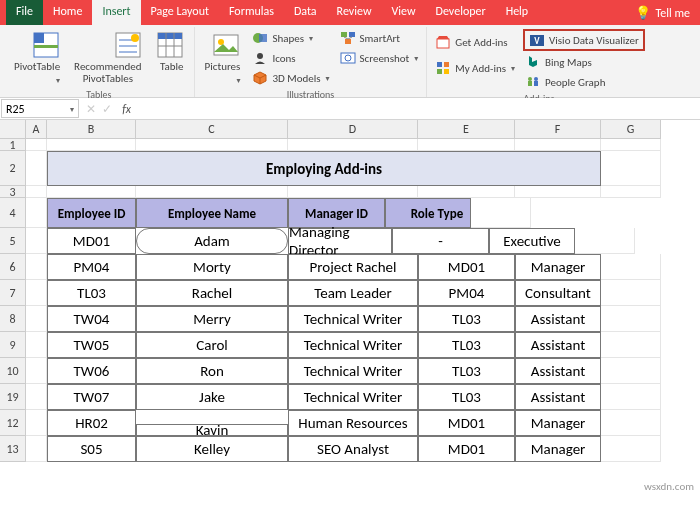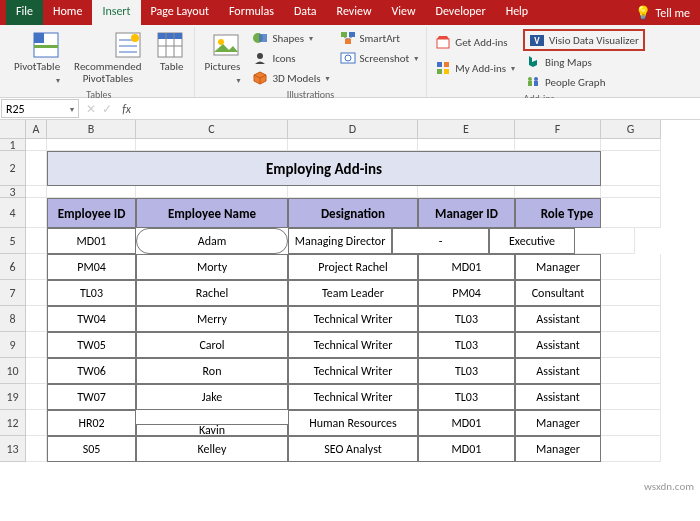--- a/index.html
+++ b/index.html
@@ -1,19 +1,19 @@
 <!DOCTYPE html>
 <html><head>
 <meta charset="utf-8">
 <style>
 * { box-sizing: border-box; margin: 0; padding: 0; }
 body { font-family: "Segoe UI", Calibri, sans-serif; font-size: 12px; background: #fff; width: 700px; height: 521px; overflow: hidden; }
 
 
-.ribbon-tabs { display: flex; background: #b91c1c; color: #fff; height: 25px; align-items: stretch; padding-left: 6px; }
+.ribbon-tabs { display: flex; background: #ef4444; color: #fff; height: 25px; align-items: stretch; padding-left: 6px; }
 .ribbon-tab { padding: 4px 10px; font-size: 12px; cursor: pointer; }
 .ribbon-tab.active { background: #f3f3f3; color: #217346; }
 .tab-file { background: #185c37; }
 .tell-me { margin-left: auto; display: flex; align-items: center; padding: 0 10px; gap: 4px; }
 .bulb { color: #fff; font-size: 13px; }
 
 
 .ribbon { background: #f3f3f3; border-bottom: 1px solid #d4d4d4; height: 73px; display: flex; padding: 2px 4px 0 4px; }
 .group { display: flex; flex-direction: column; border-right: 1px solid #e1e1e1; padding: 2px 6px; }
 .group-body { flex: 1; display: flex; align-items: flex-start; gap: 6px; }
@@ -42,21 +42,21 @@
 .ch { background: #f0f0f0; border-right: 1px solid #ccc; border-bottom: 1px solid #ccc; text-align: center; font-size: 12px; color: #444; line-height: 19px; }
 .row-labels { display: flex; flex-direction: column; }
 .rl { width: 26px; background: #f0f0f0; border-right: 1px solid #ccc; border-bottom: 1px solid #ccc; text-align: center; font-size: 12px; color: #444; }
 .grid-body { position: relative; }
 .grid-row { display: flex; }
 .cell { border-right: 1px solid #e5e5e5; border-bottom: 1px solid #e5e5e5; }
 
 
 .data-title { background: #dfe3f1; font-weight: bold; font-size: 15px; text-align: center; border: 1px solid #777; display:flex; align-items:center; justify-content:center; }
 .data-header { background: #b6b5e4; font-weight: bold; font-size: 13px; border: 1px solid #777; display:flex; align-items:center; justify-content:center; }
-.data-cell { border: 1px solid #777; font-size: 12px; display:flex; align-items:center; justify-content:center; background:#fff; }
+.data-cell { border: 1px solid #777; font-size: 15px; display:flex; align-items:center; justify-content:center; background:#fff; }
 
 svg { display: block; }
 .watermark { position: absolute; right: 6px; bottom: 28px; font-size: 11px; color: #999; }
 </style>
 </head>
 <body>
 
 <div class="ribbon-tabs">
   <div class="ribbon-tab tab-file">File</div>
   <div class="ribbon-tab">Home</div>
@@ -309,21 +309,20 @@
             <div class="cell" style="width: 152px;"></div>
             <div class="cell" style="width: 130px;"></div>
             <div class="cell" style="width: 97px;"></div>
             <div class="cell" style="width: 86px;"></div>
             <div class="cell" style="width: 60px;"></div>
           </div>
           <div class="grid-row" style="height: 30px;">
             <div class="cell" style="width: 21px;"></div>
             <div class="data-header" style="width: 89px;">Employee ID</div>
             <div class="data-header" style="width: 152px;">Employee Name</div>
-            <div class="data-header" style="width: 130px;">Designation</div>
             <div class="data-header" style="width: 97px;">Manager ID</div>
             <div class="data-header" style="width: 86px; padding-left: 18px;">Role Type</div>
             <div class="cell" style="width: 60px;"></div>
           </div>
           <div class="grid-row" style="height: 26px;">
             <div class="cell" style="width: 21px;"></div>
             <div class="data-cell" style="width: 89px;">MD01</div>
             <div class="data-cell" style="width: 152px; border-radius: 13px;">Adam</div>
             <div class="data-cell" style="width: 104px;">Managing Director</div>
             <div class="data-cell" style="width: 97px;">-</div>

